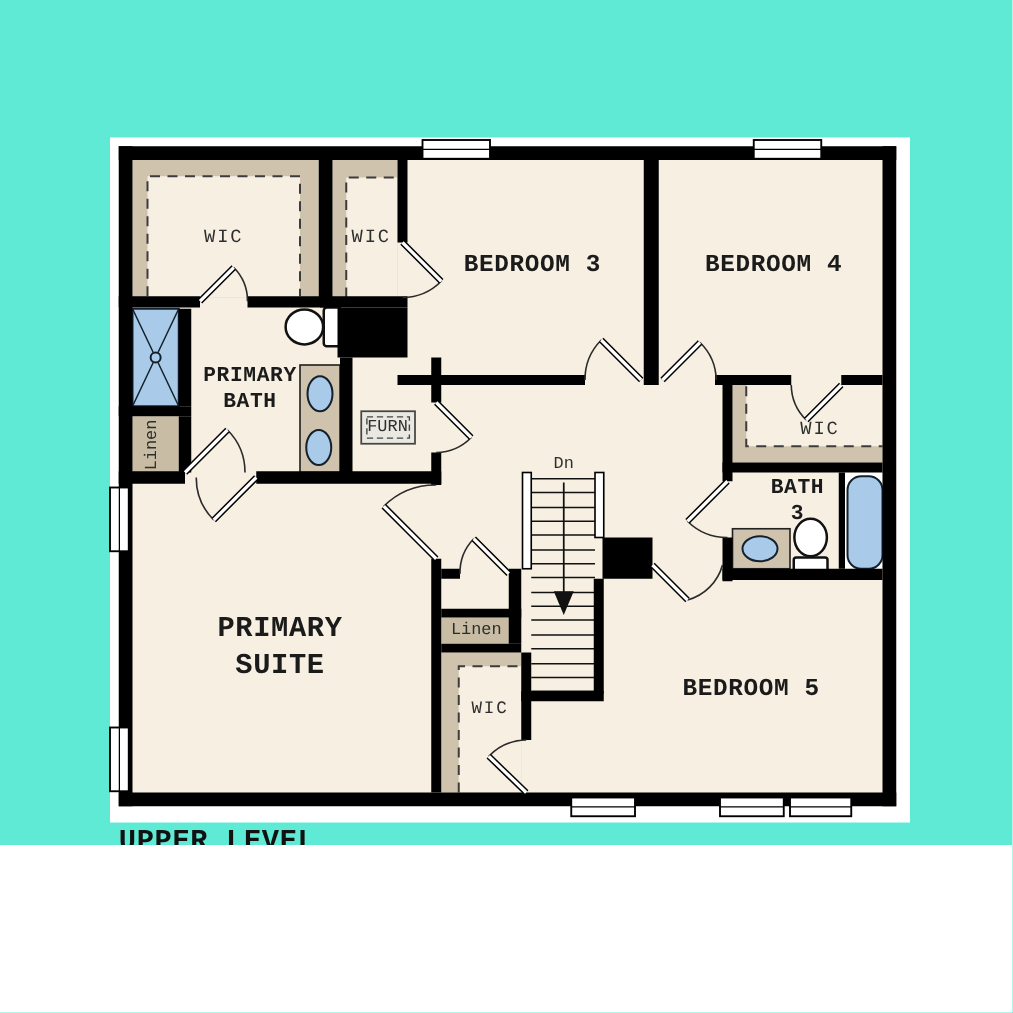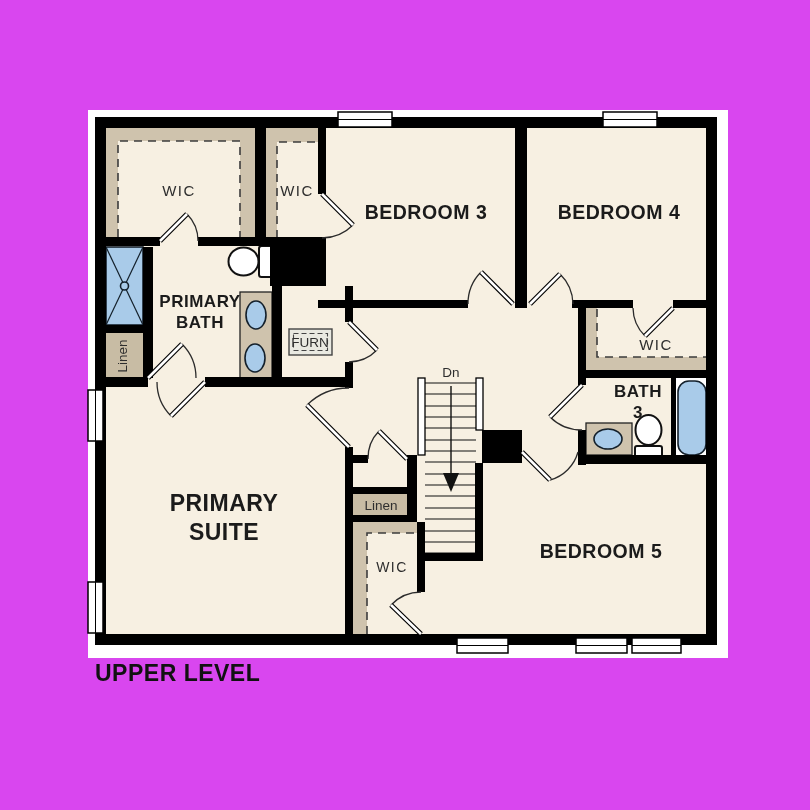--- a/index.html
+++ b/index.html
@@ -1,17 +1,17 @@
 <!DOCTYPE html>
 <html><head>
 <meta charset="utf-8">
 <style>
   html,body{margin:0;padding:0;background:#ffffff;}
-  .stage{position:relative;width:810px;height:810px;background:#d946ef;overflow:hidden;
-         font-family:Liberation Sans, sans-serif;}
+  .stage{position:relative;width:810px;height:676px;background:#5eead4;overflow:hidden;
+         font-family:Liberation Mono, monospace;}
   svg{display:block;}
   .swing{stroke:#2b2b2b;stroke-width:1.3;fill:none;}
   .leaf-o{stroke:#000;stroke-width:5;fill:none;}
   .leaf-i{stroke:#fff;stroke-width:2.6;fill:none;}
   .dash{stroke:#3c3c3c;stroke-width:1.6;fill:none;stroke-dasharray:8 6;}
   .fix{stroke:#14202b;stroke-width:1.6;}
   .fixw{fill:#ffffff;stroke:#111;stroke-width:2;}
   .tread{stroke:#111;stroke-width:1.2;}
   .rail{fill:#fff;stroke:#000;stroke-width:1.3;}
   .win{fill:#fff;stroke:#000;stroke-width:1.5;}

